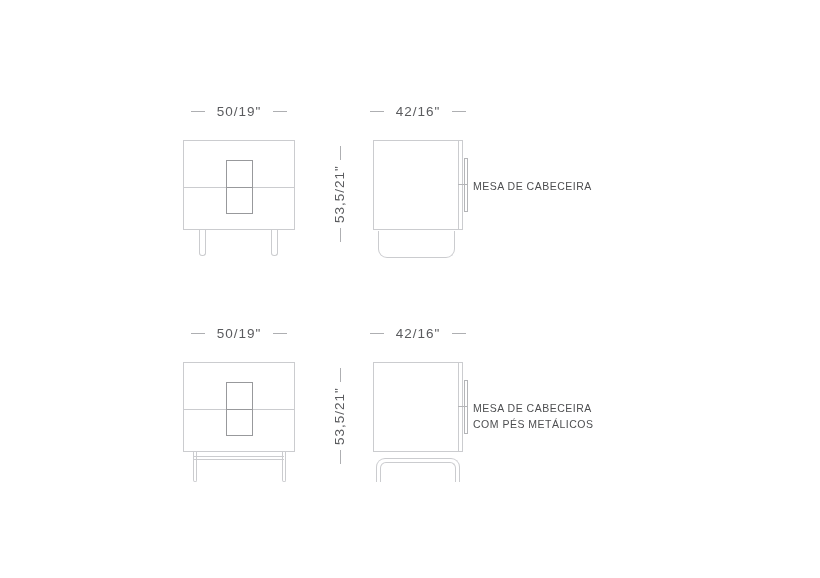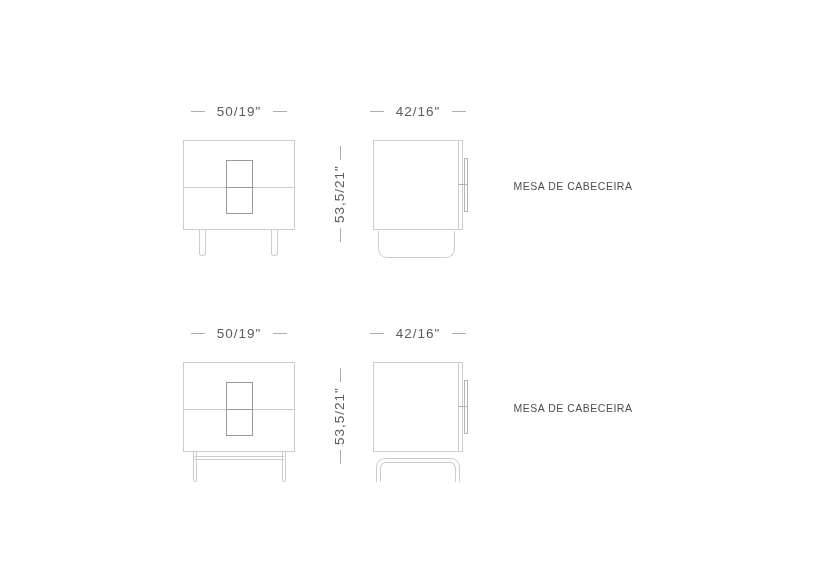--- a/index.html
+++ b/index.html
@@ -34,21 +34,21 @@
   .dim-text{font-size:13.5px;font-weight:300;letter-spacing:1px;color:#5a5b5e;white-space:nowrap;}
   .vdim{position:absolute;width:14px;height:96px;}
   .vdash{position:absolute;left:7px;width:1px;height:14px;background:#aeafb2;}
   .vdash-top{top:0;}
   .vdash-bottom{bottom:0;}
   .vdim-text{position:absolute;left:-41px;top:41px;width:96px;height:14px;line-height:14px;
              text-align:center;transform:rotate(-90deg);font-size:13.5px;font-weight:300;
              letter-spacing:1px;color:#5a5b5e;white-space:nowrap;}
 
   
-  .label{position:absolute;width:200px;text-align:center;font-size:10.5px;font-weight:300;
+  .label{position:absolute;width:200px;font-size:10.5px;font-weight:300;
          letter-spacing:0.5px;color:#4d4e50;line-height:16px;}
 </style>
 </head>
 <body>
 
 <div class="canvas">
 
   <section class="row" style="top:0;">
 
     <div class="hdim" style="left:183px;top:103px;width:112px;">
@@ -119,16 +119,17 @@
 
     <div class="box" style="left:373px;top:140px;width:86px;height:90px;"></div>
     <div class="strip" style="left:458px;top:140px;width:5px;height:90px;"></div>
     <div class="side-handle" style="left:464px;top:158px;width:4px;height:54px;"></div>
     <div class="side-tick" style="left:458px;top:184px;width:10px;"></div>
     <div class="sled" style="left:376px;top:236px;width:84px;height:24px;"></div>
     <div class="sled-inner" style="left:380px;top:240px;width:76px;height:20px;"></div>
 
     <div class="label" style="left:473px;top:178px;">
       <div>MESA DE CABECEIRA</div>
+      <div>COM PÉS METÁLICOS</div>
     </div>
   </section>
 
 </div>
 
 </body></html>

